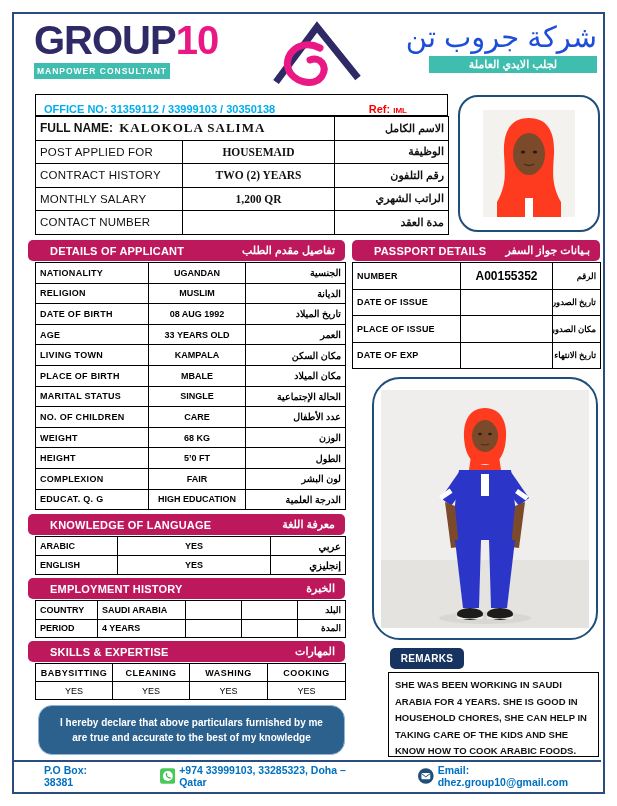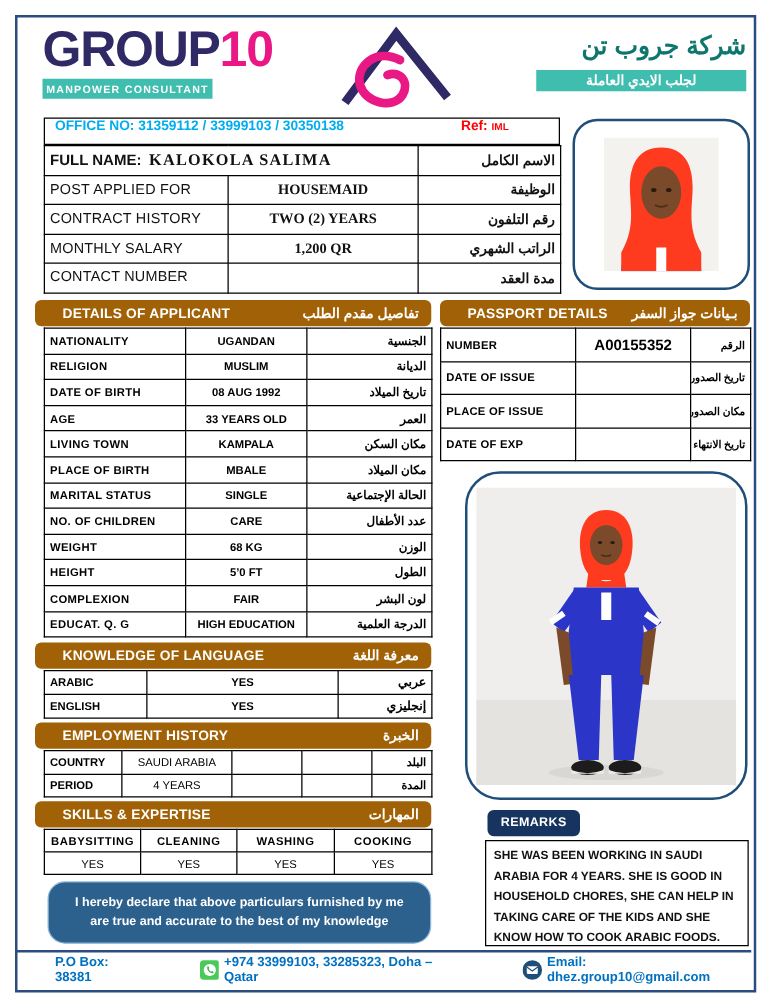--- a/index.html
+++ b/index.html
@@ -6,64 +6,64 @@
   .page{position:relative;width:617px;height:806px;background:#fff;font-family:"Liberation Sans",sans-serif;overflow:hidden;}
   .frame{position:absolute;left:12px;top:12px;width:589px;height:778px;border:2px solid #2B4C7E;}
 
   
   .logo-left{position:absolute;left:34px;top:20px;}
   .logo-word{font-weight:bold;font-size:40px;letter-spacing:-1px;line-height:40px;color:#2F2A66;}
   .logo-word .ten{color:#E91884;}
   .logo-band{margin-top:3px;width:136px;background:#3FBDAF;color:#fff;font-size:8.5px;font-weight:bold;letter-spacing:1px;text-align:center;padding:3px 0;}
   .logo-center{position:absolute;left:262px;top:20px;width:110px;height:70px;}
   .logo-right{position:absolute;right:20px;top:20px;text-align:right;}
-  .ar-company{font-size:20px;font-weight:bold;color:#0f766e;line-height:34px;direction:rtl;}
+  .ar-company{font-size:29px;font-weight:normal;color:#1d4ed8;line-height:34px;direction:rtl;}
   .ar-band{margin-top:2px;width:168px;margin-left:auto;background:#3FBDAF;color:#fff;font-size:11px;font-weight:bold;text-align:center;padding:2px 0;direction:rtl;}
 
   
-  .office-bar{position:absolute;left:35px;top:94px;width:411px;height:20px;border:1.5px solid #000;display:flex;align-items:flex-start;}
+  .office-bar{position:absolute;left:35px;top:94px;width:411px;height:20px;border:1.5px solid #000;display:flex;align-items:flex-end;}
   .office-no{color:#00AEEF;font-weight:bold;font-size:11px;padding-left:8px;flex:1;}
   .ref{color:#FF0000;font-weight:bold;font-size:11px;padding-right:40px;}
   .ref small{font-size:8px;font-weight:bold;}
 
   
   table.grid{border-collapse:collapse;table-layout:fixed;}
   table.grid td{border:1px solid #000;padding:0 4px;overflow:hidden;white-space:nowrap;}
   .ar{direction:rtl;text-align:right;font-weight:bold;}
 
   
   .main-table{position:absolute;left:35px;top:116px;width:413px;}
   .main-table td{height:22.5px;font-size:11px;color:#111;}
   .main-table .lbl{font-size:11.5px;letter-spacing:.2px;}
   .main-table .val{font-family:"Liberation Serif",serif;font-weight:bold;text-align:center;font-size:11.5px;}
   .main-table .name-lbl{font-weight:bold;font-size:12px;}
   .main-table .name-val{font-family:"Liberation Serif",serif;font-weight:bold;font-size:13px;letter-spacing:1px;}
   .main-table .ar{font-size:11px;}
 
   
-  .hdr-bar{position:absolute;height:21px;background:#a16207;border-radius:5px;color:#fff;display:flex;align-items:center;justify-content:space-between;box-sizing:border-box;padding:0 10px 0 22px;}
+  .hdr-bar{position:absolute;height:21px;background:#be185d;border-radius:5px;color:#fff;display:flex;align-items:center;justify-content:space-between;box-sizing:border-box;padding:0 10px 0 22px;}
   .hdr-bar .en{font-weight:bold;font-size:11px;letter-spacing:.2px;}
   .hdr-bar .ha{font-weight:bold;font-size:11px;direction:rtl;}
 
   .details-table{position:absolute;left:35px;top:262px;width:310px;}
   .details-table td{height:19.6px;font-size:9px;}
   .details-table .lbl{font-weight:bold;letter-spacing:.3px;}
   .details-table .val{text-align:center;font-weight:600;}
   .details-table .ar{font-size:9.5px;}
 
   .lang-table{position:absolute;left:35px;top:536px;width:310px;}
   .lang-table td{height:18px;font-size:9px;}
   .lang-table .lbl{font-weight:bold;}
   .lang-table .val{text-align:center;font-weight:600;}
   .lang-table .ar{font-size:10px;}
 
   .emp-table{position:absolute;left:35px;top:600px;width:310px;}
   .emp-table td{height:17.5px;font-size:9px;}
   .emp-table .lbl{font-weight:bold;}
-  .emp-table .val{text-align:center;font-weight:400;}
+  .emp-table .val{font-weight:700;}
   .emp-table .ar{font-size:9px;}
 
   .skills-table{position:absolute;left:35px;top:663px;width:310px;}
   .skills-table td{height:17px;font-size:9px;text-align:center;}
   .skills-table .sh{font-weight:bold;letter-spacing:.5px;}
 
   .declaration{position:absolute;left:38px;top:705px;width:307px;height:50px;background:#2C608D;border:1px solid #8FB6D9;border-radius:14px;color:#fff;font-weight:bold;font-size:10px;display:flex;align-items:center;justify-content:center;text-align:center;padding:0 16px;box-sizing:border-box;line-height:15px;}
 
   
   .pass-table{position:absolute;left:352px;top:262px;width:248px;}

